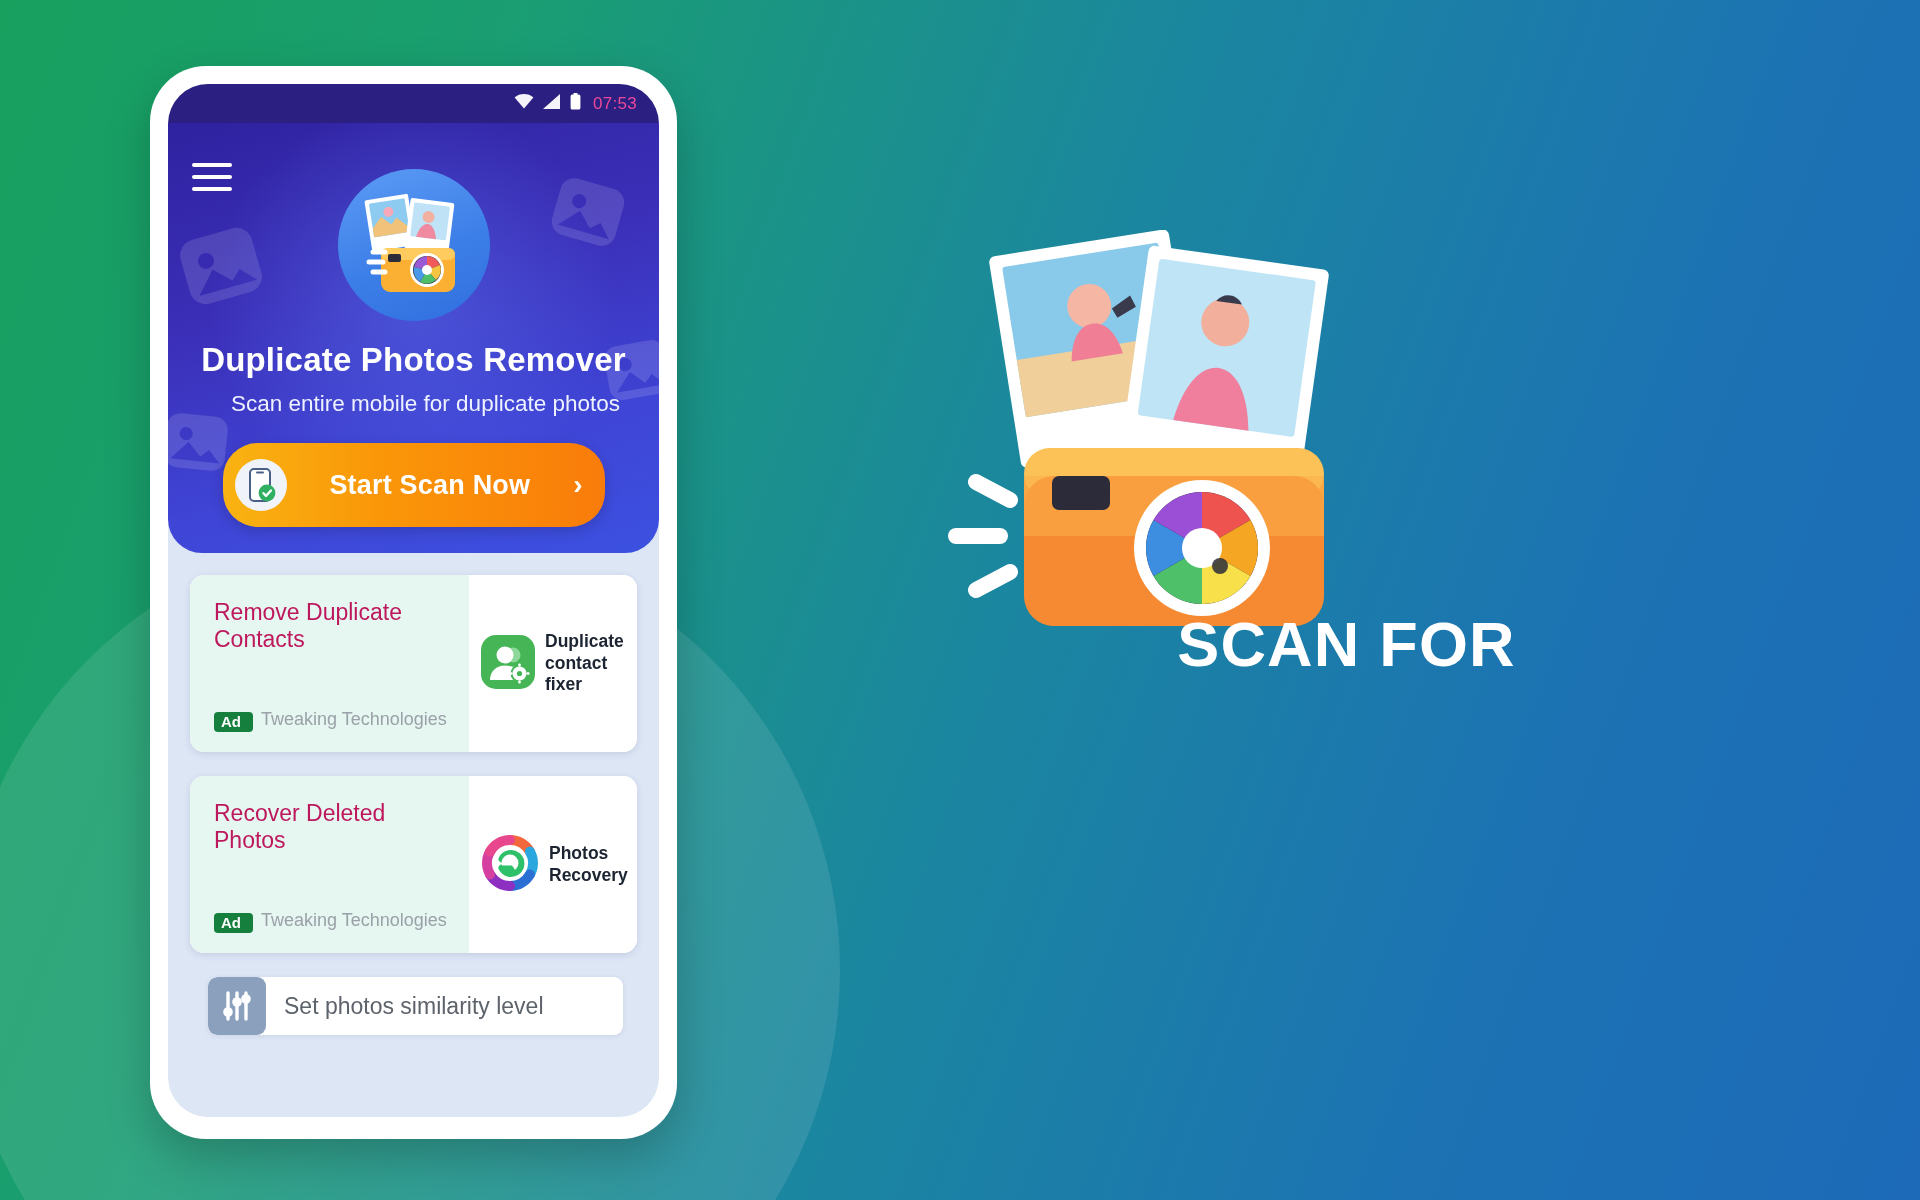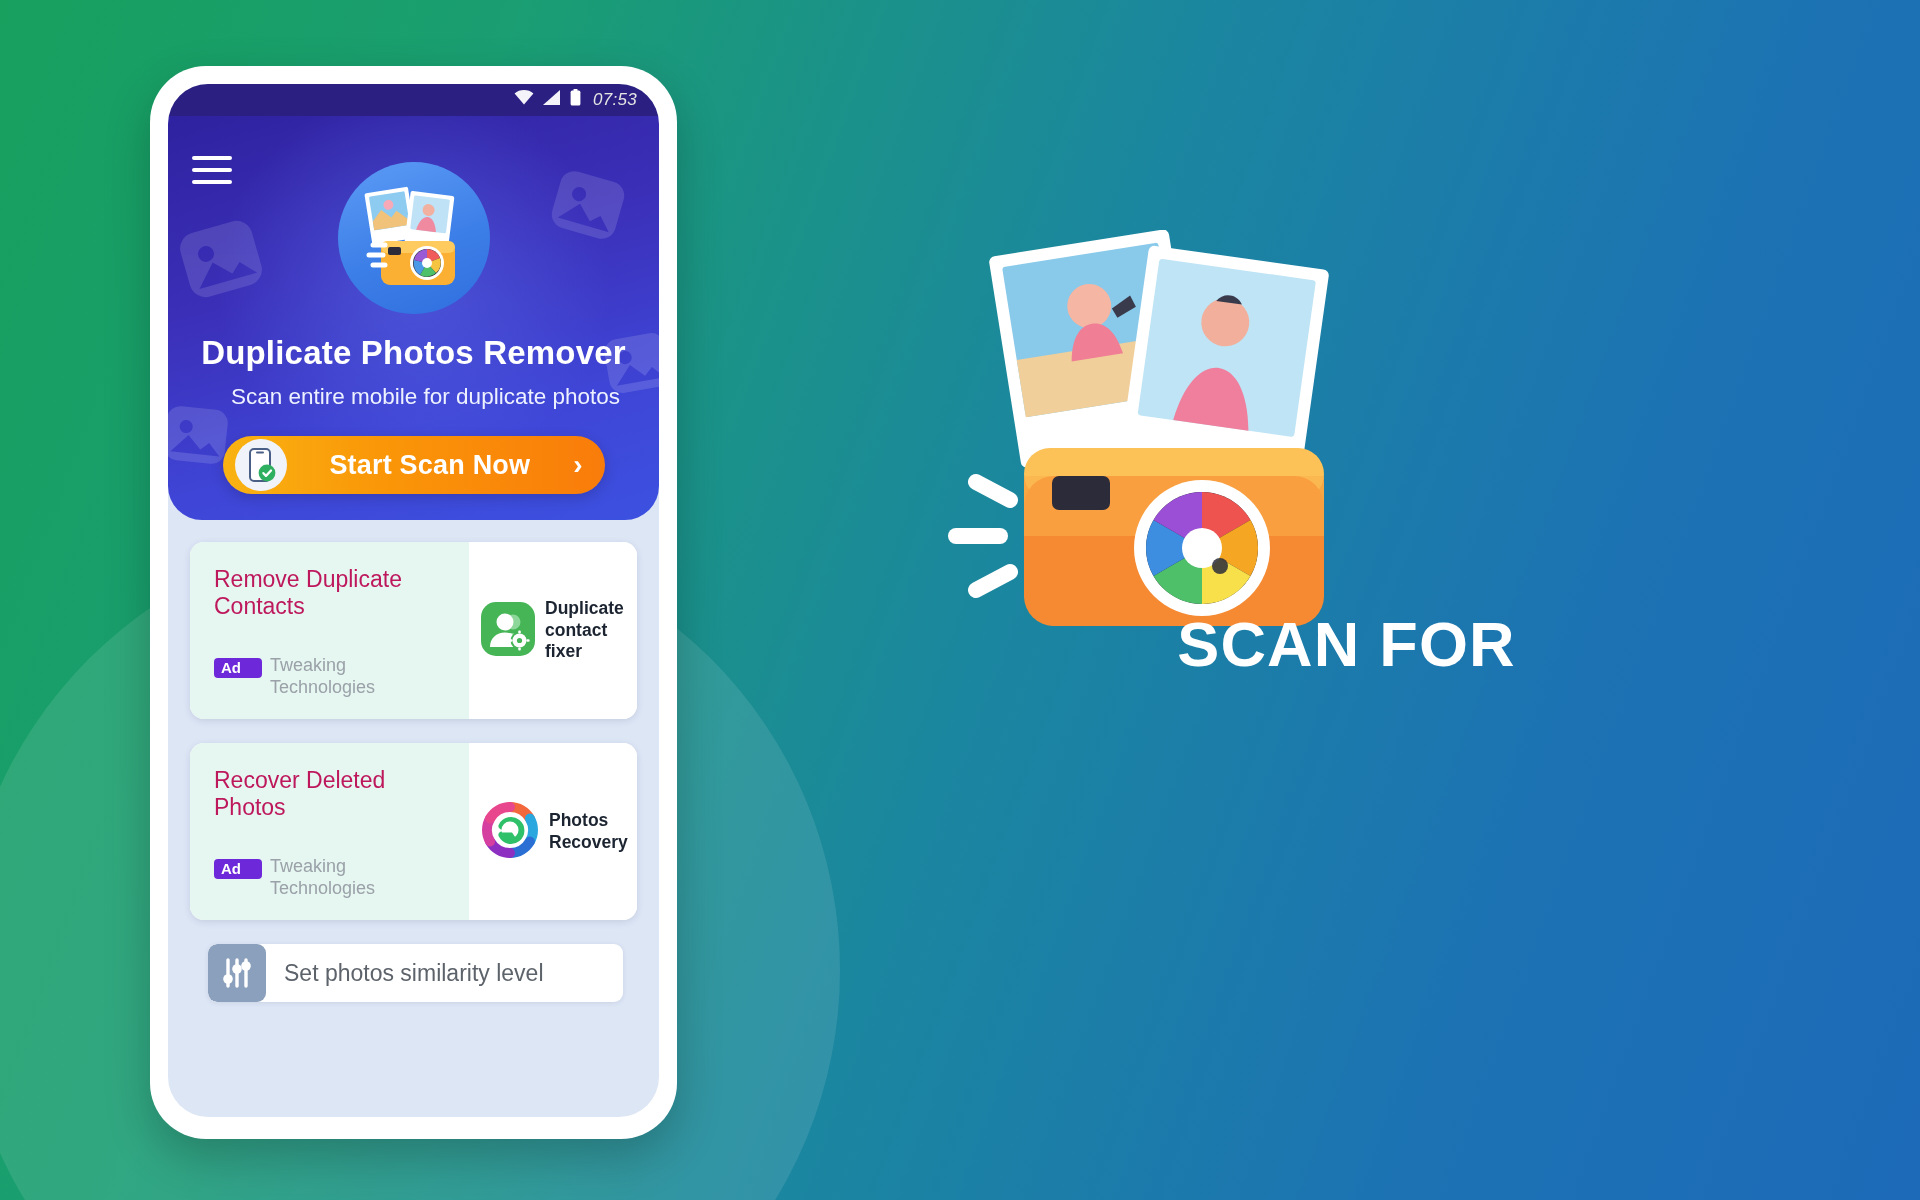--- a/index.html
+++ b/index.html
@@ -34,30 +34,29 @@
     width:100%; height:100%;
     border-radius:40px;
     overflow:hidden;
     background:#dde6f5;
     position:relative;
     display:flex; flex-direction:column;
   }
 
   
   .statusbar {
-    height:32px;
+    height:39px;
     background:#2b2081;
     display:flex; align-items:center; justify-content:flex-end;
     gap:9px;
     padding:0 22px 0 0;
-    color:#e5e5e5;
+    color:#ec4899;
     font-size:17px;
     letter-spacing:.3px;
     flex:0 0 auto;
-    font-style:italic;
   }
   .sb-icon { display:block; }
   .sb-time { font-size:17px; font-weight:400; margin-left:3px; }
 
   
   .hero {
     position:relative;
     background:linear-gradient(165deg,#2f22a0 0%,#3b2fb8 38%,#3f45d6 72%,#3c51e0 100%);
     border-bottom-left-radius:34px;
     border-bottom-right-radius:34px;
@@ -107,21 +106,21 @@
   .hero .sub {
     position:relative; z-index:3;
     color:#eef1ff; text-align:center;
     font-size:22.5px; font-weight:400;
     margin-top:12px;
     margin-left:24px;
   }
   .scan-btn {
     position:relative; z-index:3;
     margin:26px auto 0 auto;
-    width:382px; height:58px;
+    width:382px; height:84px;
     border-radius:35px;
     background:linear-gradient(90deg,#f9b312 0%,#fa9608 42%,#f97c0a 100%);
     display:flex; align-items:center;
     padding:0 22px 0 12px;
     border:none; cursor:pointer;
     box-shadow:0 4px 14px rgba(0,0,0,.16);
   }
   .scan-btn .ic {
     width:52px;height:52px;border-radius:50%;
     background:#f0f3fa;
@@ -151,23 +150,23 @@
     flex:1 1 auto;
     background:#e6f6f0;
     padding:24px 16px 14px 24px;
     display:flex; flex-direction:column;
   }
   .ad-title {
     color:#be185d; font-size:23px; line-height:1.16; font-weight:400;
   }
   .ad-attr { display:flex; align-items:flex-start; gap:8px; margin-top:auto; padding-bottom:6px; }
   .ad-chip {
-    background:#6d28d9; color:#ffffff;
+    background:#15803d; color:#ffffff;
     font-size:15px; font-weight:700;
-    border-radius:4px; padding:2px 21px 3px 7px;
+    border-radius:4px; padding:2px 12px 3px 7px;
     line-height:1; margin-top:3px; flex:0 0 auto;
   }
   .ad-advertiser { color:#9aa1a8; font-size:18px; line-height:1.22; }
   .ad-right {
     width:168px; flex:0 0 auto;
     background:#ffffff;
     display:flex; align-items:center; gap:10px;
     padding:0 10px 0 12px;
   }
   .ad-right .logo { flex:0 0 auto; }

